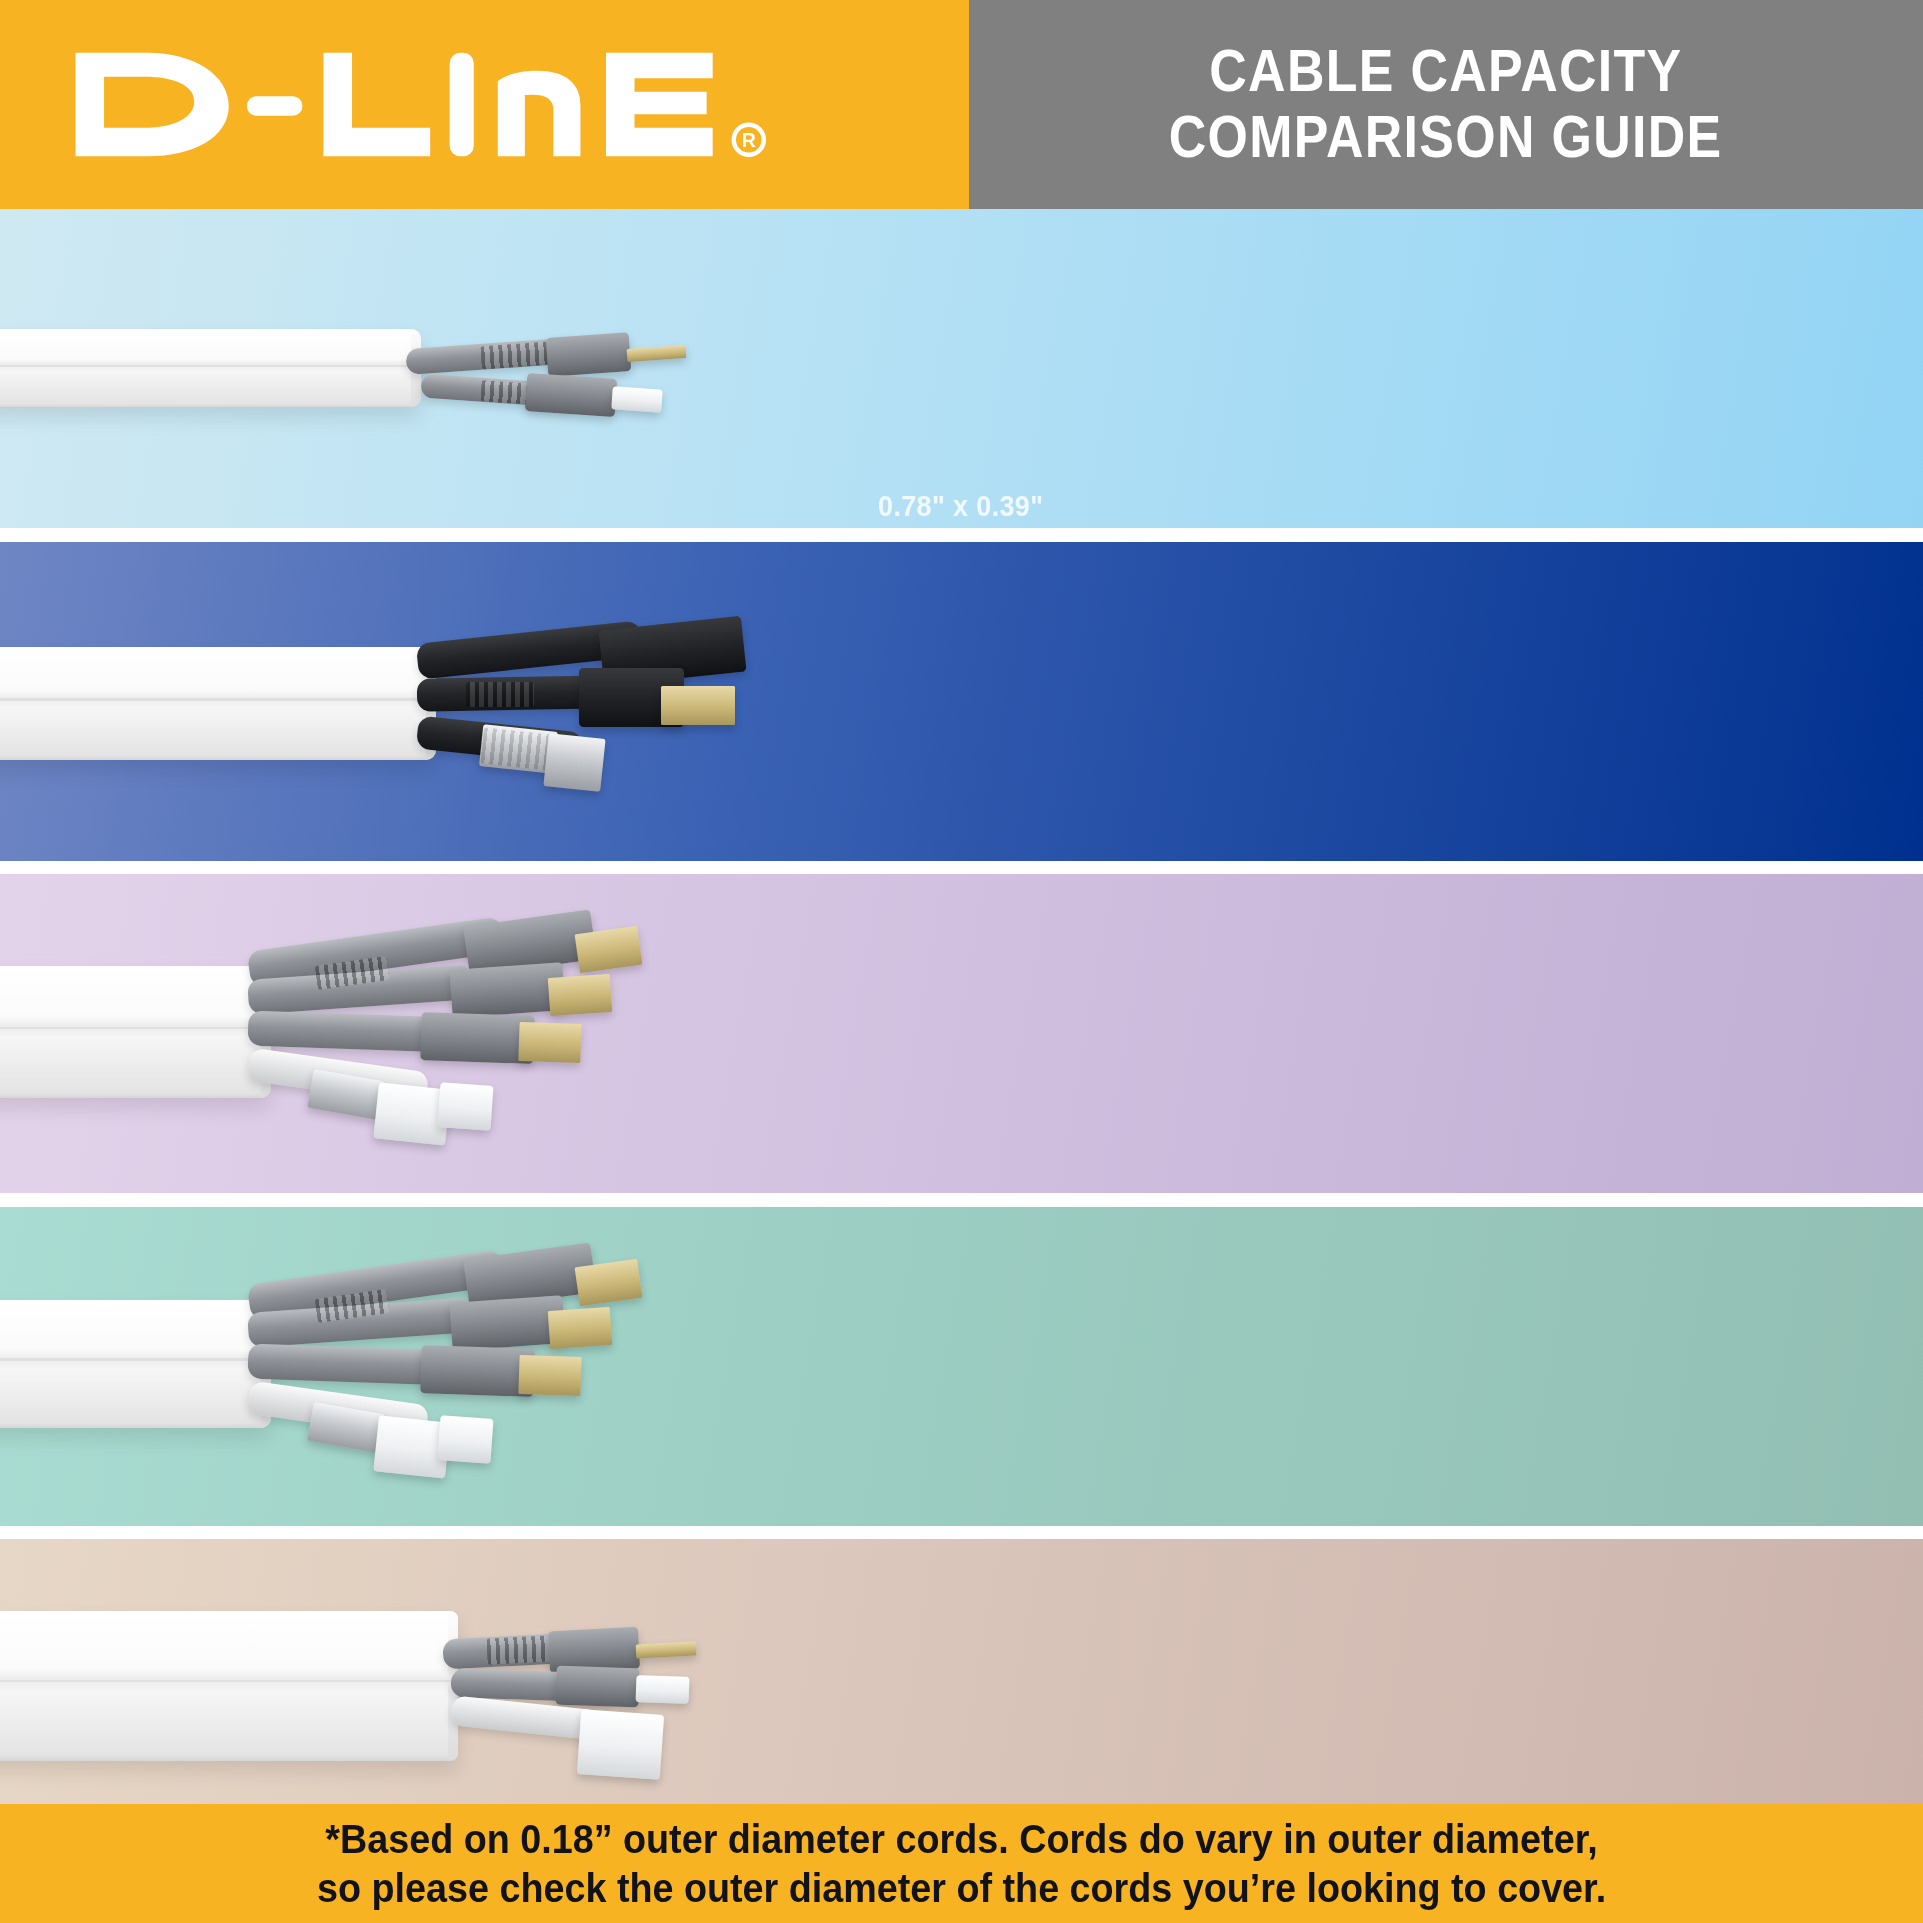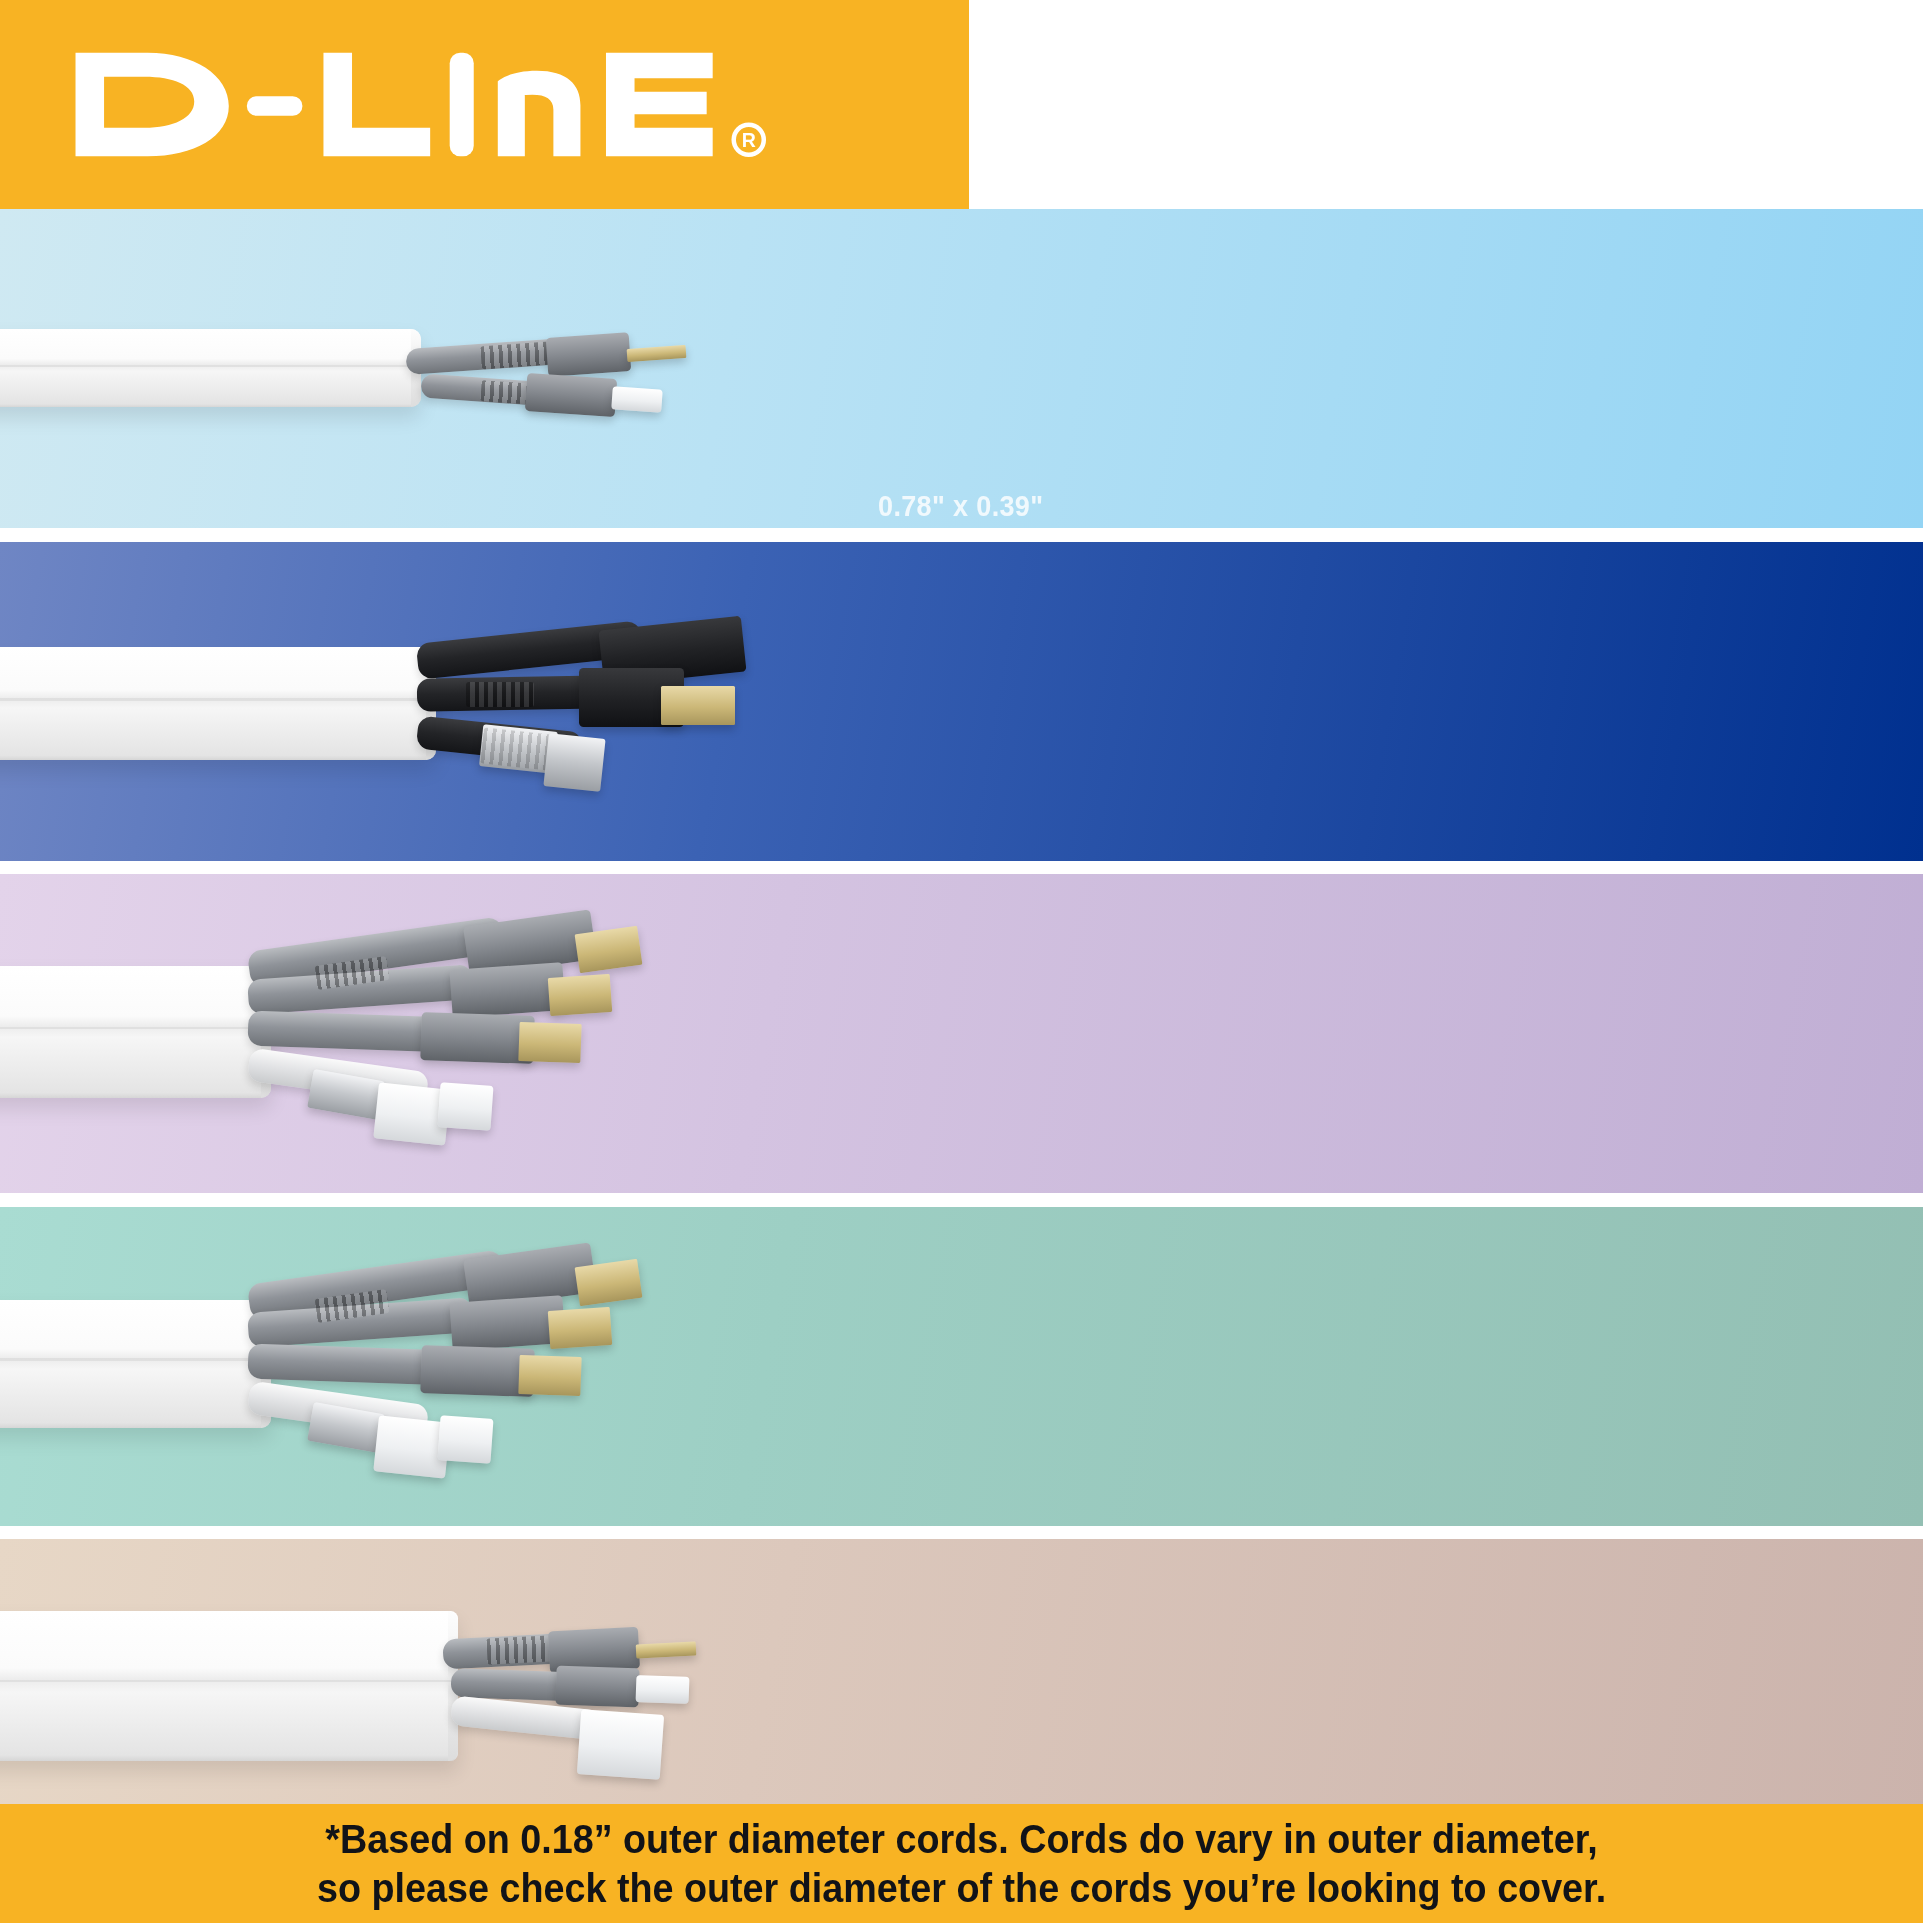--- a/index.html
+++ b/index.html
@@ -149,20 +149,24 @@
           <path d="M572 44 h36 v100 h-36 z
                    M572 44 c0 0 14 -14 52 -14 c40 0 58 18 58 46 v68 h-36 v-62 c0 -14 -10 -20 -28 -20 c-22 0 -46 8 -46 8 z"></path>
 
           <path d="M716 6 h142 v34 h-104 v18 h96 v30 h-96 v18 h104 v38 h-142 z"></path>
 
           <circle cx="906" cy="122" r="20" fill="none" stroke="#ffffff" stroke-width="6"></circle>
           <text x="906" y="132" font-size="26" font-family="Liberation Sans, sans-serif" font-weight="bold" text-anchor="middle" fill="#ffffff">R</text>
         </g>
       </svg>
     </span>
+  </div>
+  <div class="header-title">
+    <div class="header-title-line">CABLE CAPACITY</div>
+    <div class="header-title-line">COMPARISON GUIDE</div>
   </div>
 </div>
 
 <div class="rows">
 
   <div class="row" style="background:linear-gradient(100deg,#cfe9f2 0%,#b9e2f4 38%,#93d4f4 100%);">
     <div class="row-photo">
       <div class="conduit" style="left:-45px; top:120px; width:466px; height:78px;">
         <div class="conduit-cap"></div>
       </div>

